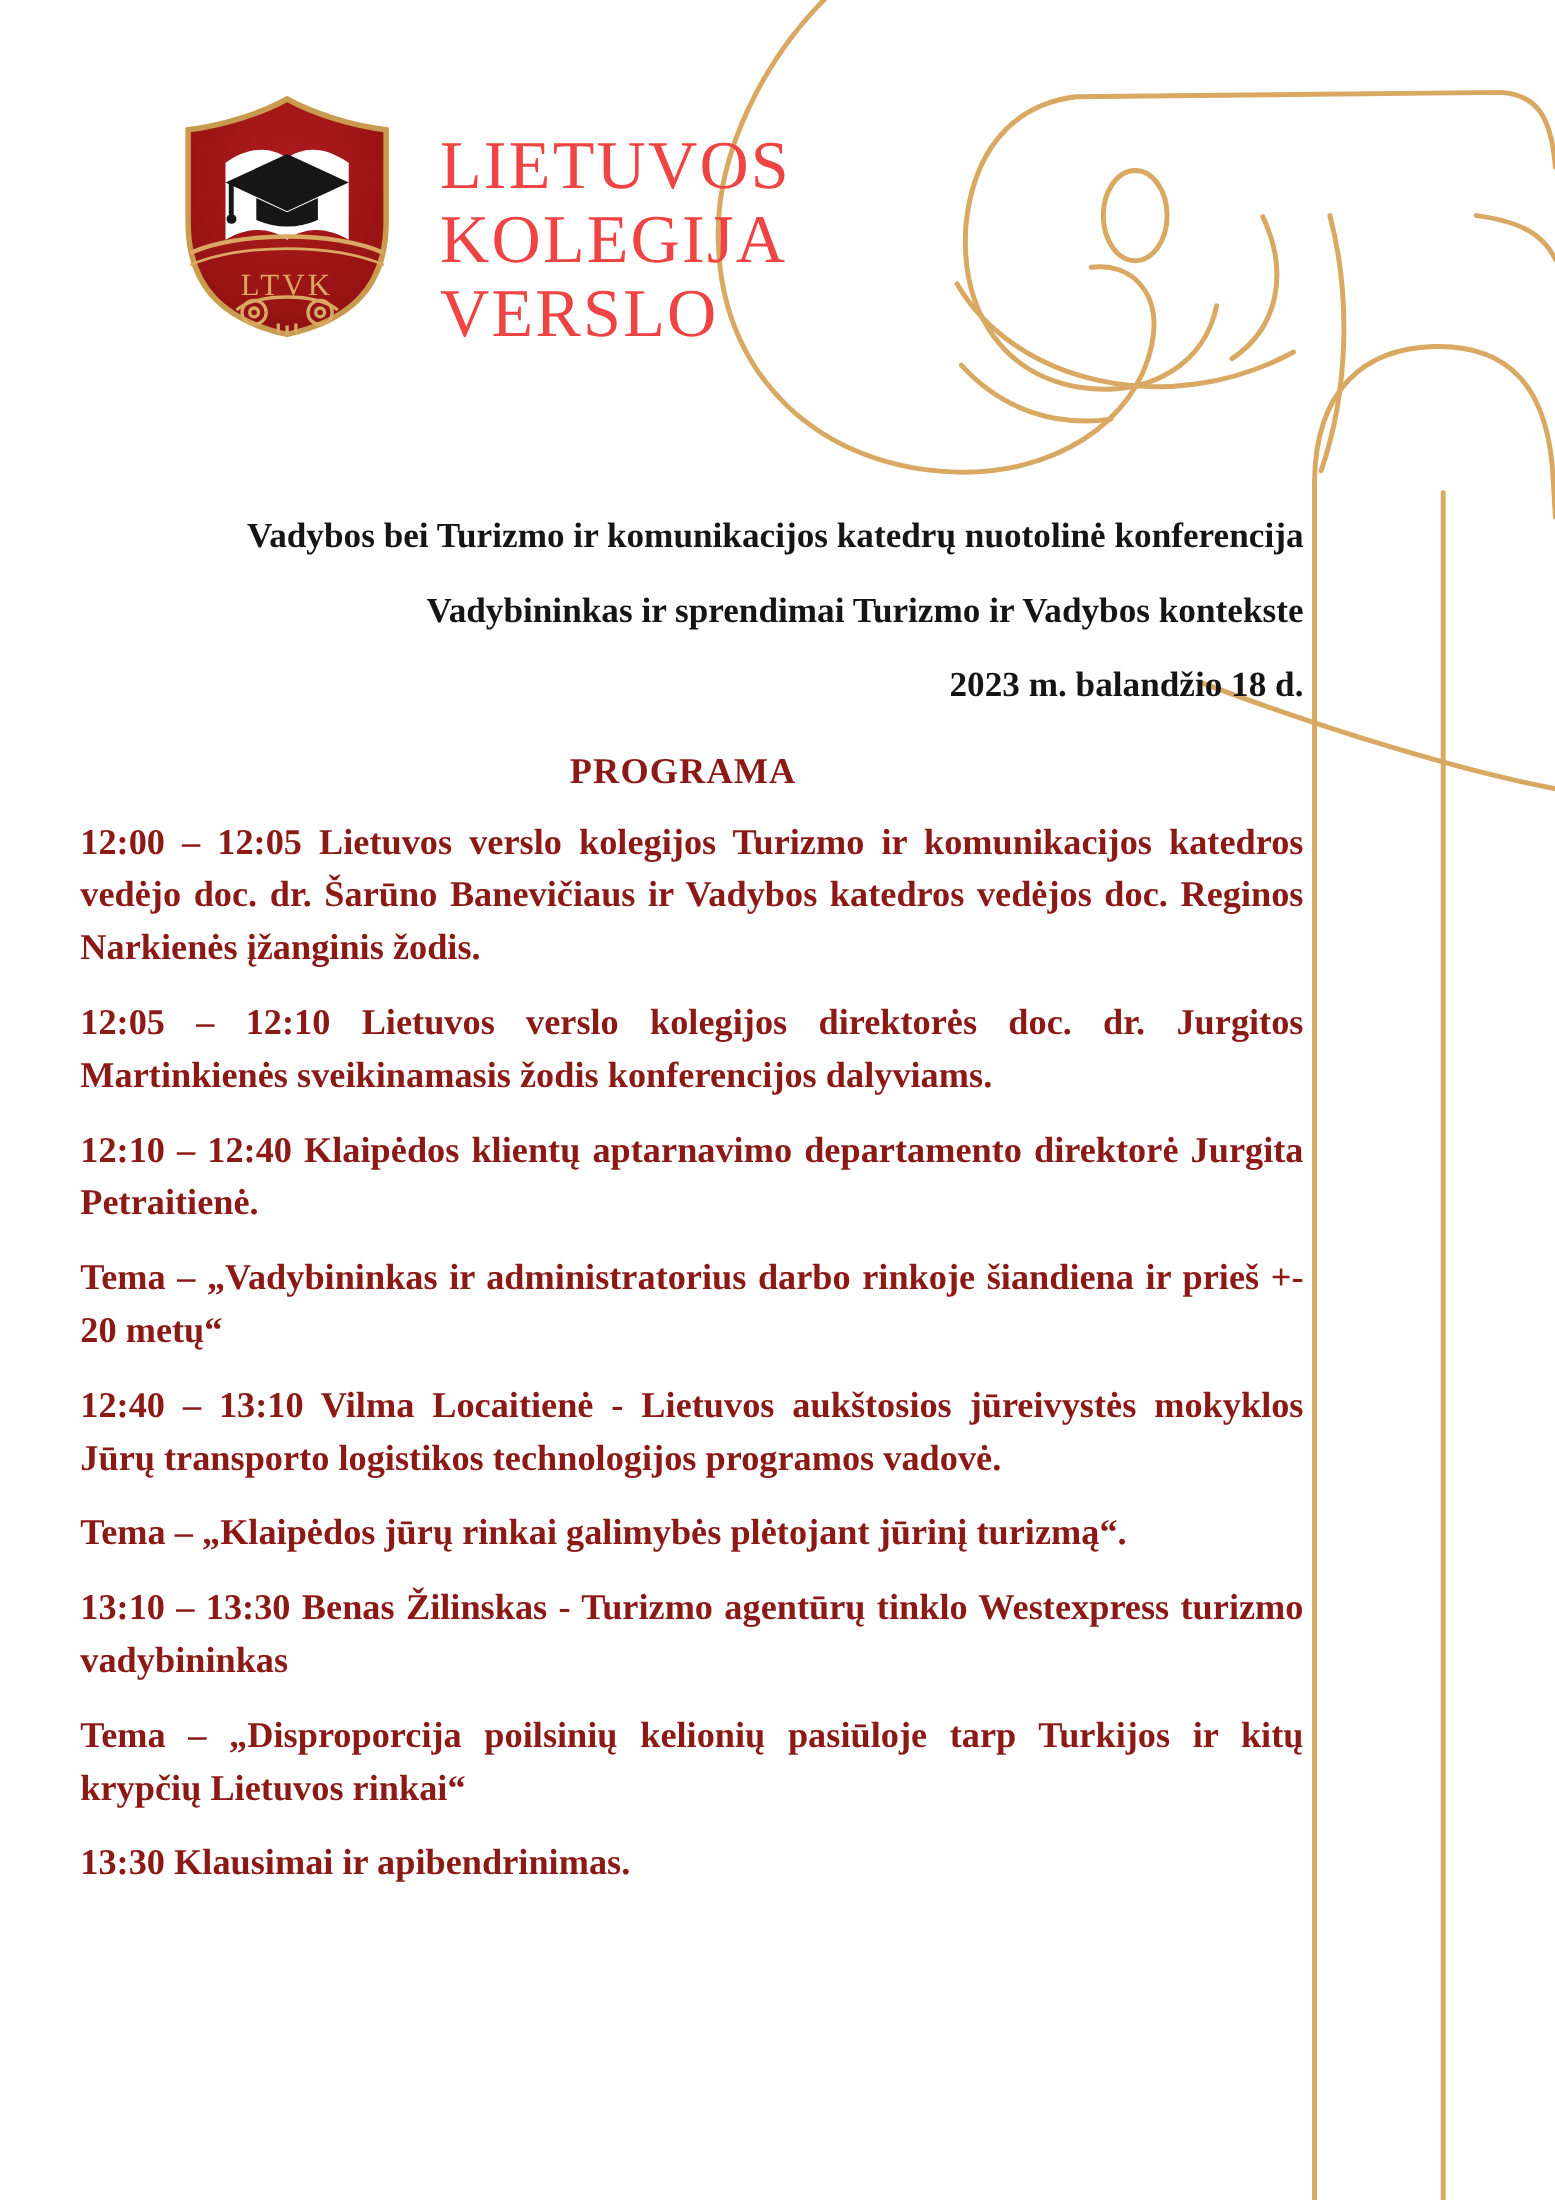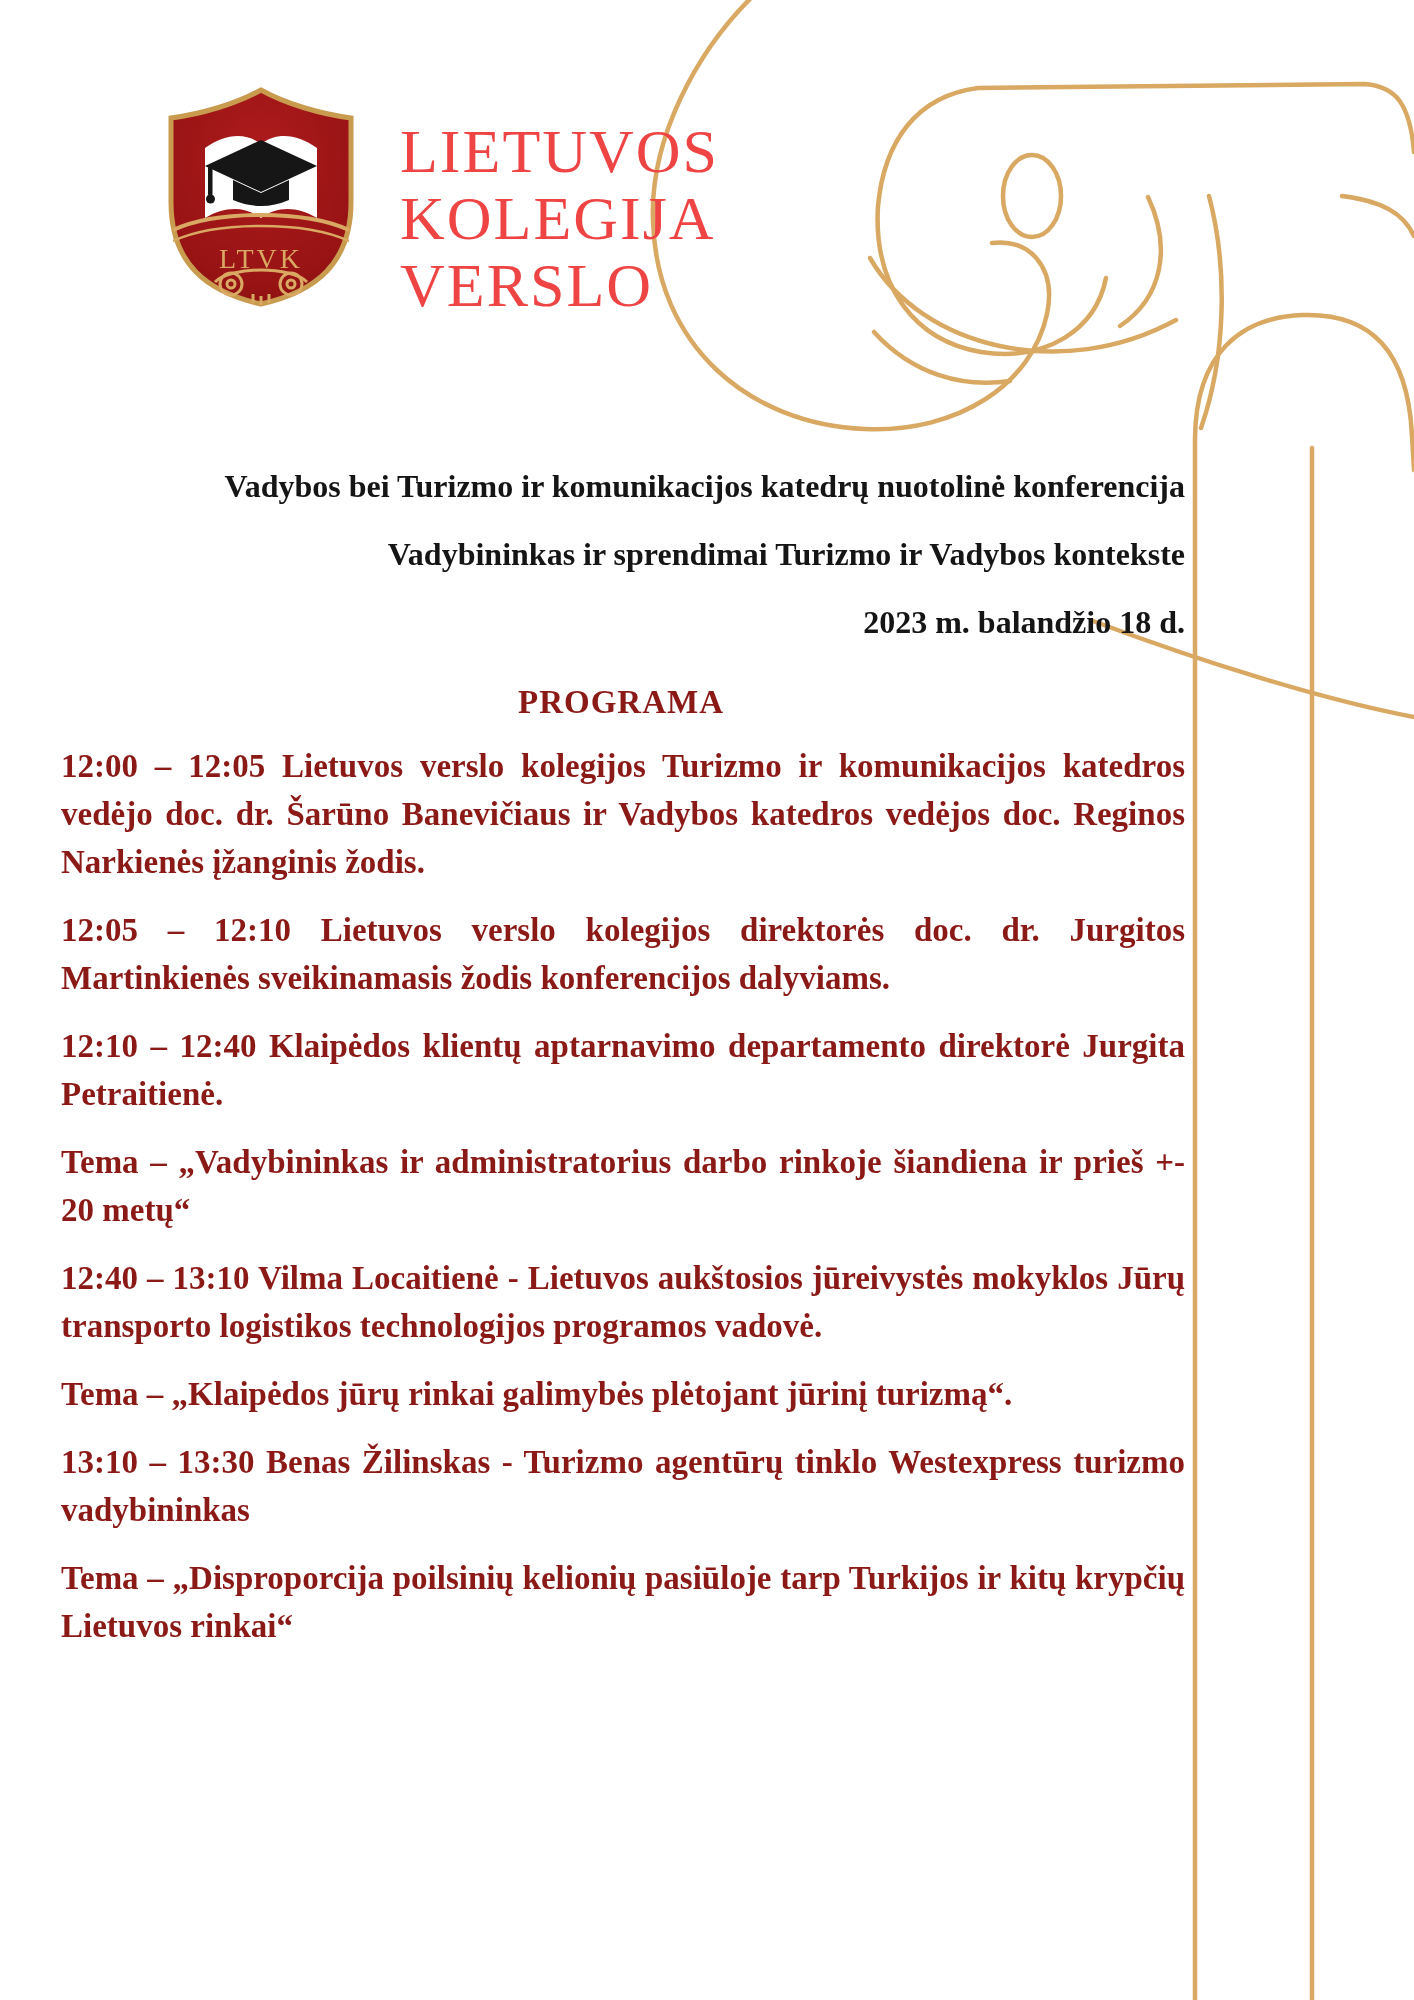--- a/index.html
+++ b/index.html
@@ -23,21 +23,21 @@
   
   #programa{
     position:absolute;left:57px;top:684px;width:1128px;text-align:center;
     font-weight:bold;font-size:33px;color:#8B1A17;letter-spacing:1px;
   }
   #program{
     position:absolute;left:57px;top:742px;width:1128px;
     font-weight:bold;font-size:33px;line-height:48px;color:#8B1A17;
     text-align:justify;
   }
-  #program p{margin:0 0 20px 4px;}
+  #program p{margin:0 0 20px 16px;}
 </style>
 </head>
 <body>
 
 <svg id="ornament" viewBox="0 0 1414 2000" xmlns="http://www.w3.org/2000/svg">
   <g fill="none" stroke="#D9A862" stroke-width="4.5" stroke-linecap="round">
     <path d="M 755,-6 C 695,52 650,140 653,220 C 656,345 748,424 865,429 C 958,433 1032,384 1047,314 C 1057,266 1028,238 992,243"></path>
     <path d="M 1414,152 C 1410,104 1396,86 1364,84 L 978,88 C 916,96 884,142 878,206 C 873,288 916,341 981,352 C 1047,362 1096,329 1106,278"></path>
     <ellipse cx="1032" cy="196" rx="29" ry="41"></ellipse>
     <path d="M 870,258 C 922,348 1062,382 1176,320"></path>
@@ -97,13 +97,14 @@
 <div id="programa">PROGRAMA</div>
 <div id="program">
     <p>12:00 – 12:05 Lietuvos verslo kolegijos Turizmo ir komunikacijos katedros vedėjo doc. dr. Šarūno Banevičiaus ir Vadybos katedros vedėjos doc. Reginos Narkienės įžanginis žodis.</p>
     <p>12:05 – 12:10 Lietuvos verslo kolegijos direktorės doc. dr. Jurgitos Martinkienės sveikinamasis žodis konferencijos dalyviams.</p>
     <p>12:10 – 12:40 Klaipėdos klientų aptarnavimo departamento direktorė Jurgita Petraitienė.</p>
     <p>Tema – „Vadybininkas ir administratorius darbo rinkoje šiandiena ir prieš +- 20 metų“</p>
     <p>12:40 – 13:10 Vilma Locaitienė - Lietuvos aukštosios jūreivystės mokyklos Jūrų transporto logistikos technologijos programos vadovė.</p>
     <p>Tema – „Klaipėdos jūrų rinkai galimybės plėtojant jūrinį turizmą“.</p>
     <p>13:10 – 13:30 Benas Žilinskas - Turizmo agentūrų tinklo Westexpress turizmo vadybininkas</p>
     <p>Tema – „Disproporcija poilsinių kelionių pasiūloje tarp Turkijos ir kitų krypčių Lietuvos rinkai“</p>
+    <p>13:30 Klausimai ir apibendrinimas.</p>
   </div>
 
 </body></html>

